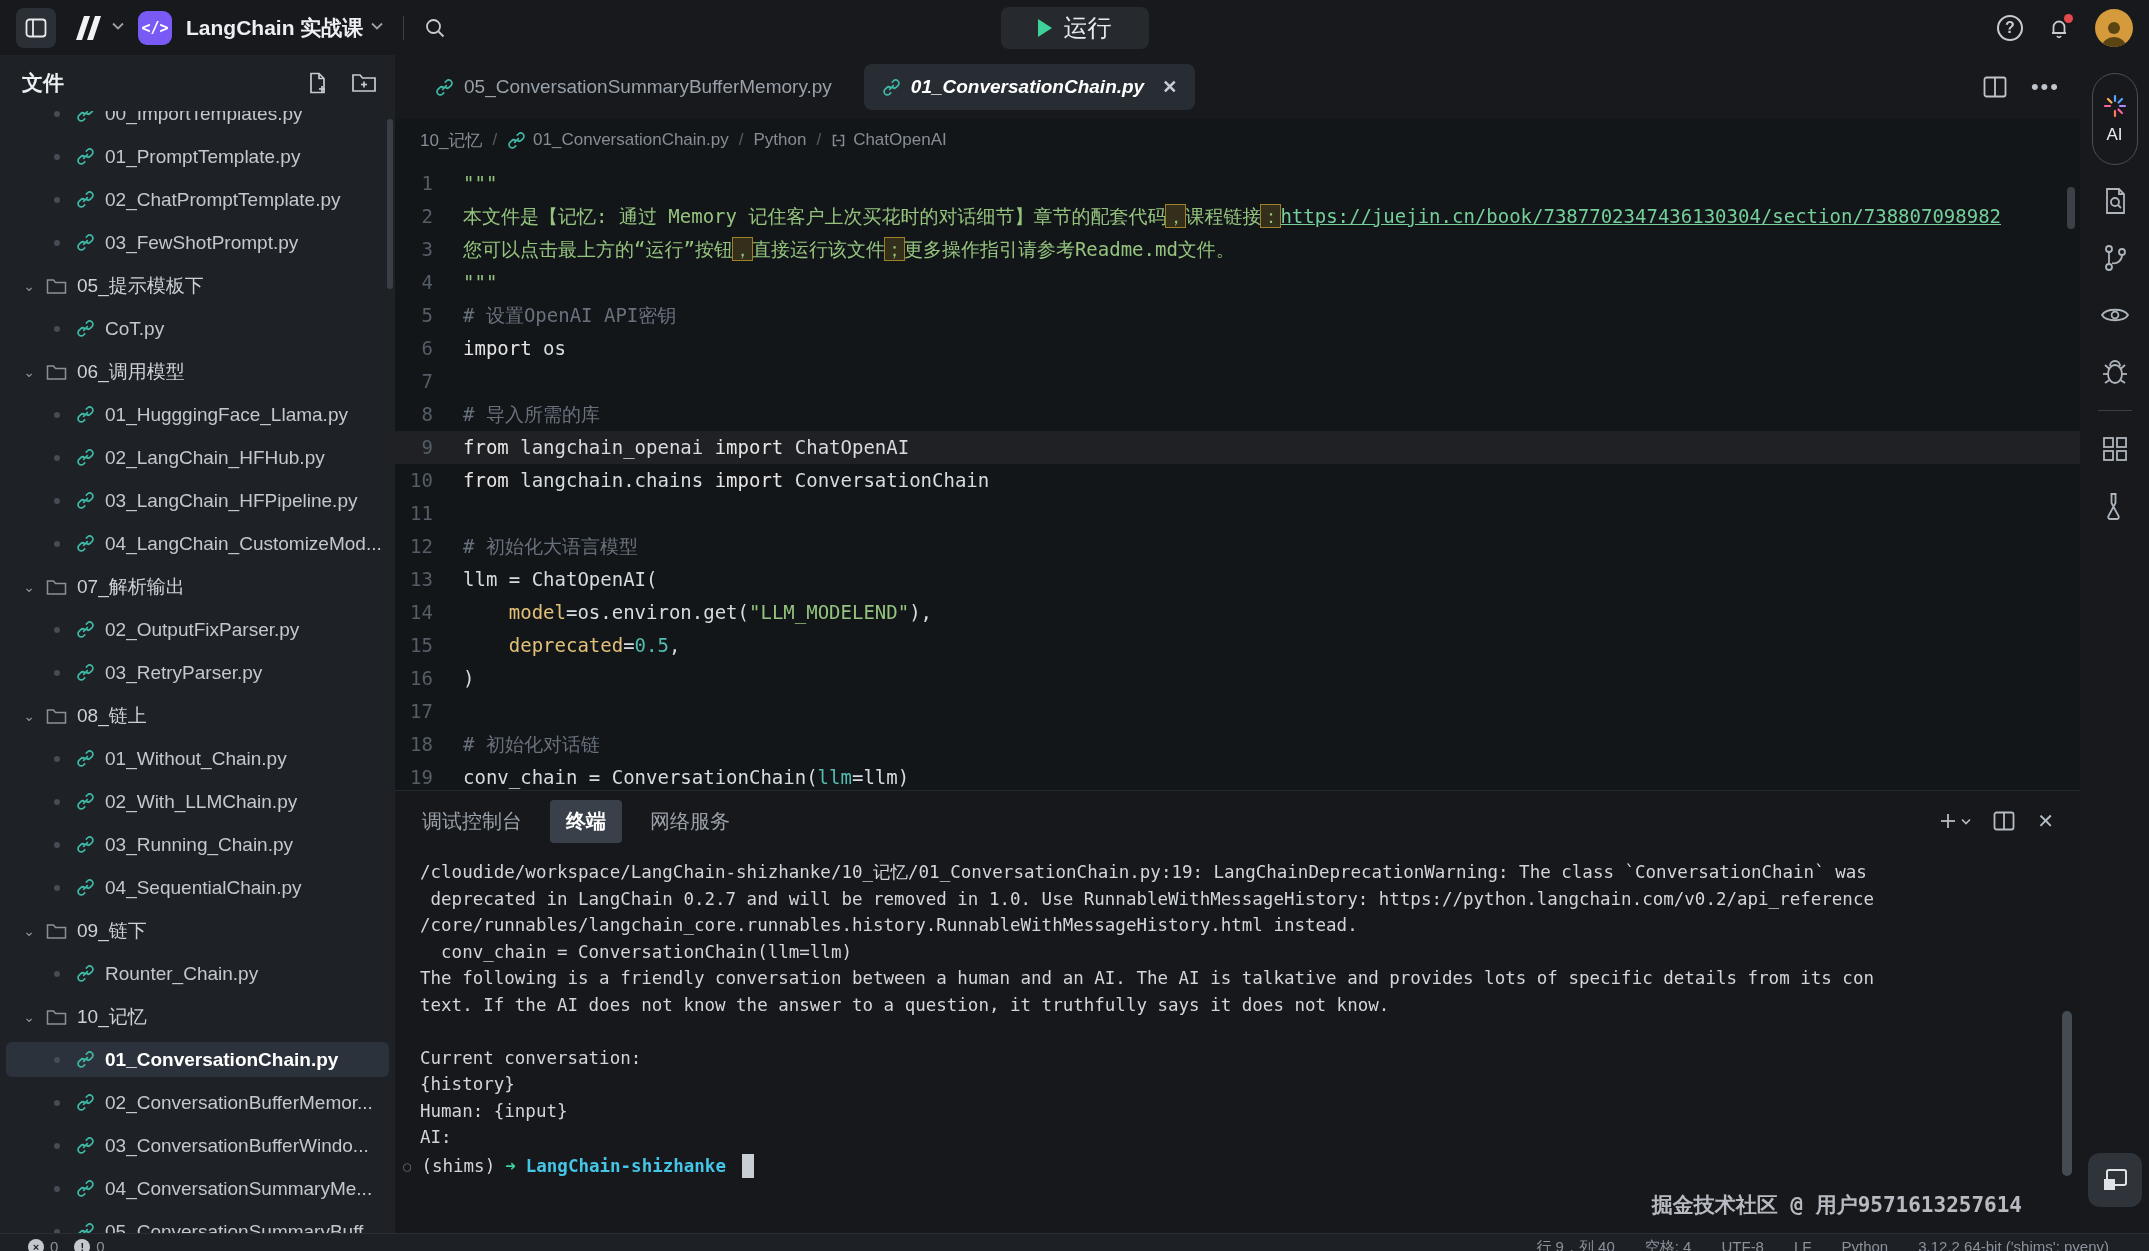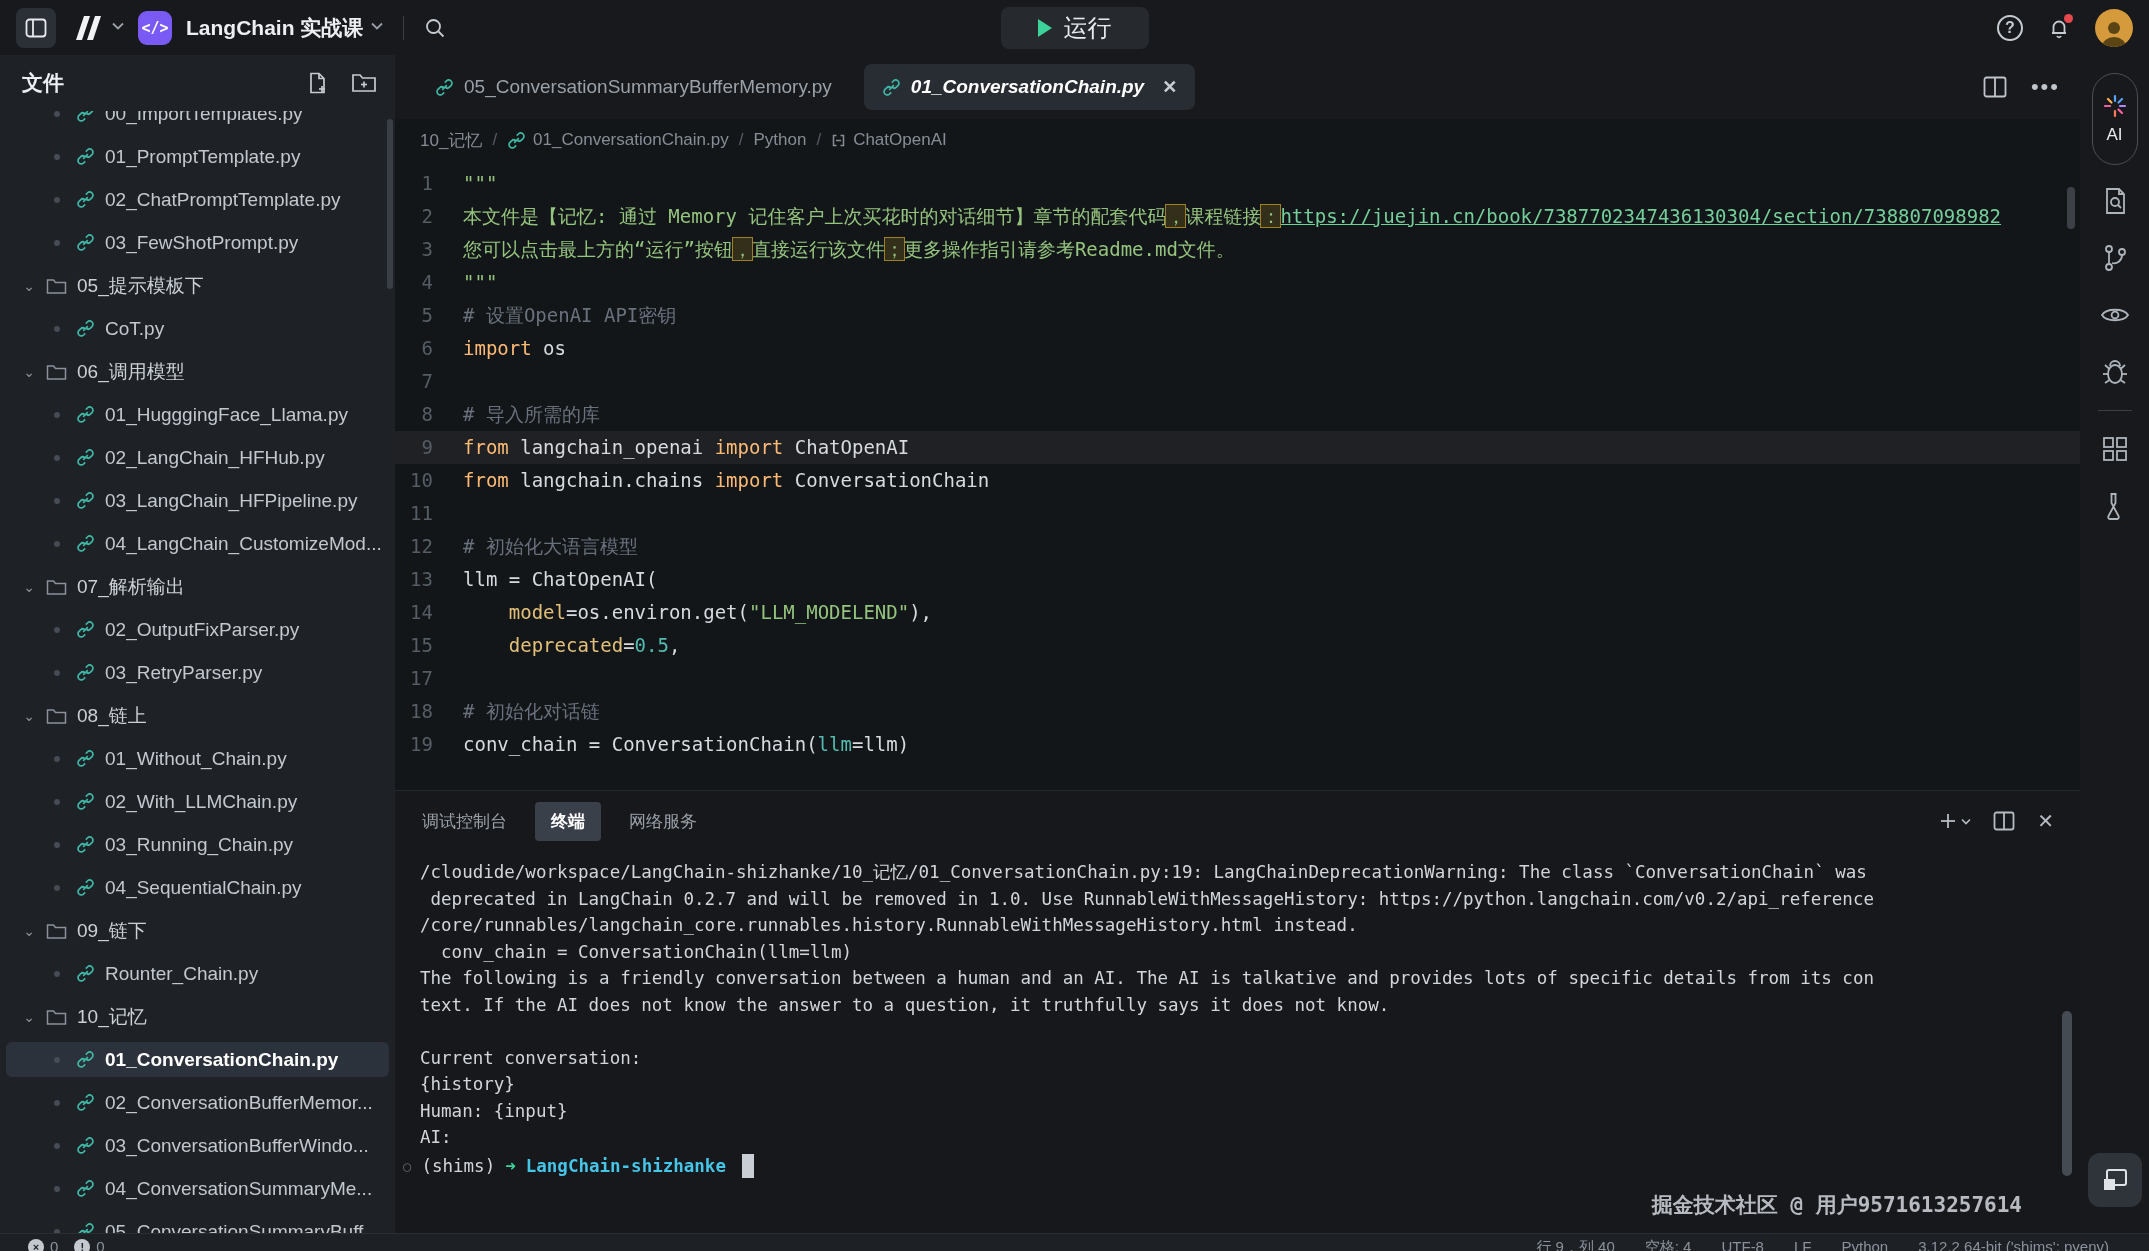--- a/index.html
+++ b/index.html
@@ -67,34 +67,34 @@
   #breadcrumb .sep { color:#555c64; }
 
   
   #code { flex:1 1 auto; position:relative; overflow:hidden; font-family:"DejaVu Sans Mono", monospace;
           font-size:19px; padding-top:6px; }
   .code-line { display:flex; height:33px; line-height:33px; white-space:pre; }
   .code-line.hl { background:rgba(255,255,255,0.05); }
   .ln { width:68px; text-align:right; padding-right:30px; color:#555d66; flex:none; user-select:none; }
   .lc { flex:1; overflow:hidden; }
   .tok-pln { color:#d7dbe0; }
-  .tok-kw  { color:#fdba74; }
+  .tok-kw  { color:#e5e5e5; }
   .tok-str { color:#95c47e; }
   .tok-cmt { color:#69717d; }
   .tok-prop{ color:#e3c078; }
   .tok-num { color:#52bdb0; }
   .tok-link{ color:#74cf9a; text-decoration:underline; }
   .tok-box { color:#95c47e; background:rgba(170,135,35,0.22); outline:1px solid #a08024; }
   .ed-scroll { position:absolute; right:5px; top:26px; width:8px; height:42px; background:#3c4148; border-radius:4px; }
 
   
   #panel { height:443px; flex:none; background:#16181c; border-top:1px solid #24282e;
            display:flex; flex-direction:column; position:relative; }
   .panel-head { height:60px; display:flex; align-items:center; padding:0 26px 0 25px; gap:26px; flex:none; }
-  .ptab { font-size:17px; color:#9aa1a9; cursor:pointer; padding:8px 2px; }
+  .ptab { font-size:20px; color:#9aa1a9; cursor:pointer; padding:8px 2px; }
   .ptab.active { background:#3a404a; color:#ffffff; font-weight:bold; padding:8px 16px; border-radius:4px; }
   .panel-actions { margin-left:auto; display:flex; align-items:center; gap:22px; color:#b6bcc4; }
   .panel-actions .x { font-size:20px; }
   #terminal { flex:1; padding:8px 0 0 25px; font-family:"DejaVu Sans Mono", monospace;
               font-size:17.5px; color:#d2d6db; position:relative; overflow:hidden; }
   .tline { height:26.5px; line-height:26.5px; white-space:pre; }
   .prompt { display:flex; align-items:center; gap:10px; height:30px; margin-left:-17px; }
   .prompt .pcircle { color:#5c646d; font-size:14px; }
   .prompt .arrow { color:#3ed29b; font-weight:bold; }
   .prompt .cwd { color:#45c5e8; font-weight:bold; }
@@ -534,20 +534,21 @@
           <div class="code-line"><span class="ln">6</span><span class="lc"><span class="tok-kw">import</span><span class="tok-pln"> os</span></span></div>
           <div class="code-line"><span class="ln">7</span><span class="lc"></span></div>
           <div class="code-line"><span class="ln">8</span><span class="lc"><span class="tok-cmt"># 导入所需的库</span></span></div>
           <div class="code-line hl"><span class="ln">9</span><span class="lc"><span class="tok-kw">from</span><span class="tok-pln"> langchain_openai </span><span class="tok-kw">import</span><span class="tok-pln"> ChatOpenAI</span></span></div>
           <div class="code-line"><span class="ln">10</span><span class="lc"><span class="tok-kw">from</span><span class="tok-pln"> langchain.chains </span><span class="tok-kw">import</span><span class="tok-pln"> ConversationChain</span></span></div>
           <div class="code-line"><span class="ln">11</span><span class="lc"></span></div>
           <div class="code-line"><span class="ln">12</span><span class="lc"><span class="tok-cmt"># 初始化大语言模型</span></span></div>
           <div class="code-line"><span class="ln">13</span><span class="lc"><span class="tok-pln">llm = ChatOpenAI(</span></span></div>
           <div class="code-line"><span class="ln">14</span><span class="lc"><span class="tok-pln">    </span><span class="tok-prop">model</span><span class="tok-pln">=os.environ.get(</span><span class="tok-str">"LLM_MODELEND"</span><span class="tok-pln">),</span></span></div>
           <div class="code-line"><span class="ln">15</span><span class="lc"><span class="tok-pln">    </span><span class="tok-prop">deprecated</span><span class="tok-pln">=</span><span class="tok-num">0.5</span><span class="tok-pln">,</span></span></div>
+          <div class="code-line"><span class="ln">16</span><span class="lc"><span class="tok-pln">)</span></span></div>
           <div class="code-line"><span class="ln">17</span><span class="lc"></span></div>
           <div class="code-line"><span class="ln">18</span><span class="lc"><span class="tok-cmt"># 初始化对话链</span></span></div>
           <div class="code-line"><span class="ln">19</span><span class="lc"><span class="tok-pln">conv_chain = ConversationChain(</span><span class="tok-num">llm</span><span class="tok-pln">=llm)</span></span></div>
         </div>
       <div class="ed-scroll"></div>
     </div>
 
     <div id="panel">
       <div class="panel-head">
         <div id="panel-tabs" style="display:flex;align-items:center;gap:26px;">

